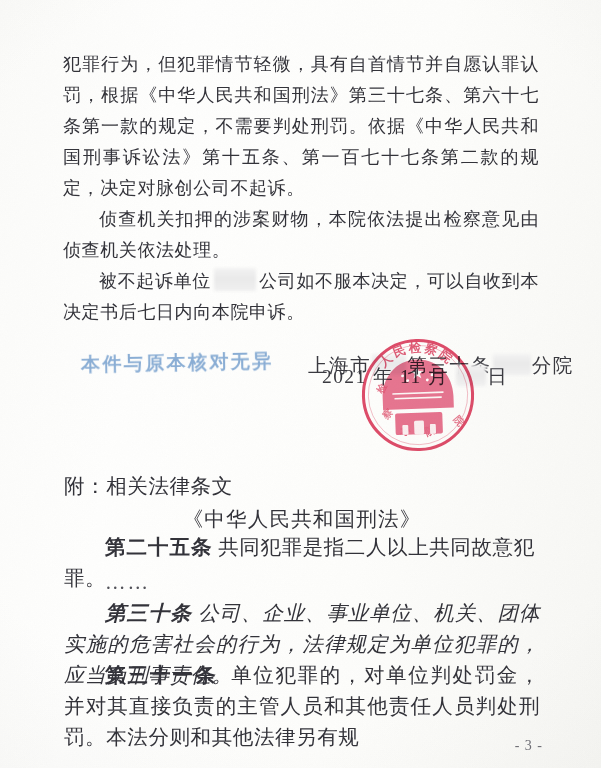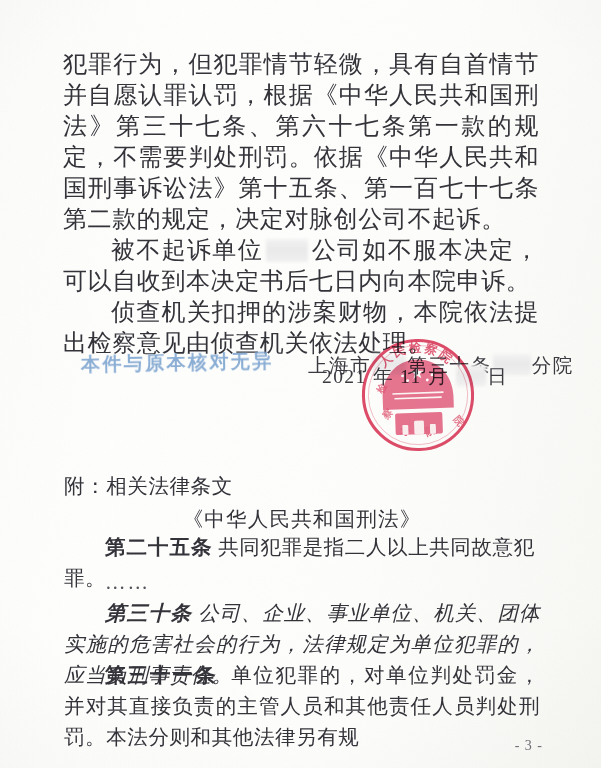--- a/index.html
+++ b/index.html
@@ -35,21 +35,21 @@
 
   .doc-body {
     position: absolute;
     left: 63px;
     top: 49px;
     width: 476px;
   }
 
   .para {
     margin: 0;
-    font-size: 24px;
+    font-size: 18px;
     line-height: 31px;
     letter-spacing: 0.6px;
     text-align: justify;
     text-justify: inter-character;
     color: #33333a;
   }
   .para.indent { text-indent: 2em; }
 
   .blk { margin-top: 0px; }
 
@@ -170,23 +170,23 @@
         </feComponentTransfer>
       </filter>
     </defs>
     <rect width="601" height="768" filter="url(#grain)"></rect>
   </svg>
 
   <div class="doc-body">
 
     <p class="para">犯罪行为，但犯罪情节轻微，具有自首情节并自愿认罪认罚，根据《中华人民共和国刑法》第三十七条、第六十七条第一款的规定，不需要判处刑罚。依据《中华人民共和国刑事诉讼法》第十五条、第一百七十七条第二款的规定，决定对脉创公司不起诉。</p>
 
+    <p class="para indent blk">侦查机关扣押的涉案财物，本院依法提出检察意见由侦查机关依法处理。</p>
+
     <p class="para indent blk"><span>被不起诉单位</span><span class="redact r-company"></span><span>公司如不服本决定，可以自收到本决定书后七日内向本院申诉。</span></p>
-
-    <p class="para indent blk">侦查机关扣押的涉案财物，本院依法提出检察意见由侦查机关依法处理。</p>
   </div>
 
   <div id="sig-block">
 
     <div id="verify-stamp">本件与原本核对无异</div>
 
     <div id="issuer-line"><span>上海市</span><span class="redact r-issuer"></span><span>第三十条</span><span class="redact r-branch"></span><span>分院</span></div>
 
     <div id="date-line"><span>2021</span>&nbsp;<span>年</span>&nbsp;<span>11</span>&nbsp;<span>月</span>&nbsp;<span class="redact r-day"></span><span>日</span></div>
 

